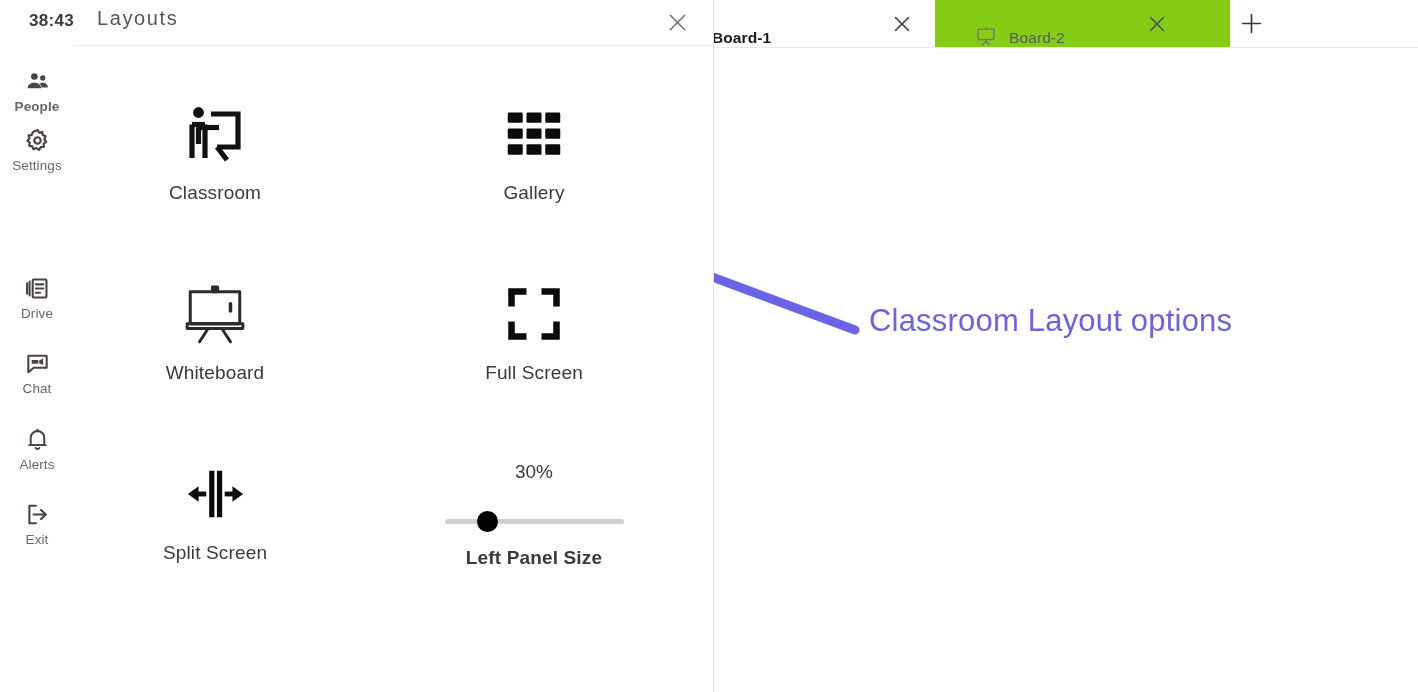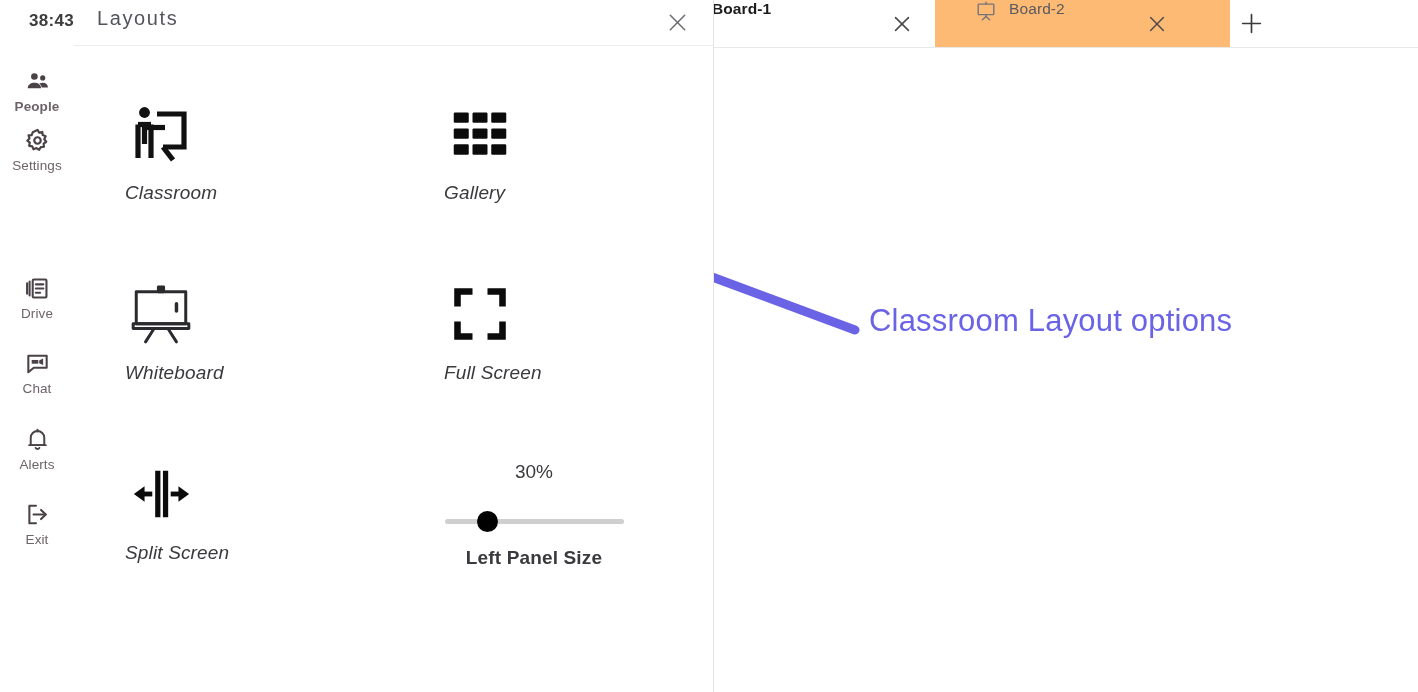--- a/index.html
+++ b/index.html
@@ -23,28 +23,28 @@
     width: 1418px; height: 47px;
     background: #ffffff;
     border-bottom: 1px solid #e8e8e8;
     z-index: 1;
   }
   .tab {
     position: absolute;
     top: 0;
     height: 47px;
     display: flex;
-    align-items: flex-start;
+    align-items: flex-end;
     box-sizing: border-box;
   }
   .tab.active {
     background: #ffffff;
   }
   .tab.inactive {
-    background: #fdba74;
+    background: #84cc16;
     border-radius: 0 0 0 0;
   }
   #tab-board1 { left: 700px; width: 235px; padding-left: 12px; }
   #tab-board2 { left: 935px; width: 295px; padding-left: 40px; }
 
   .tab-icon {
     width: 22px; height: 22px;
     margin-right: 12px;
     flex: 0 0 auto;
     display: block;
@@ -201,22 +201,21 @@
   #options-grid {
     position: absolute;
     left: 0; top: 92px;
     width: 640px;
   }
   .opt-cell {
     position: absolute;
     width: 180px;
     display: flex;
     flex-direction: column;
-    align-items: flex-start;
-    font-style: italic;
+    align-items: center;
   }
   .opt-col-left { left: 51px; }
   .opt-col-right { left: 370px; }
   .opt-row-1 { top: 6px; }
   .opt-row-2 { top: 186px; }
   .opt-row-3 { top: 366px; }
 
   .opt-icon-box {
     width: 72px; height: 72px;
     display: flex;

